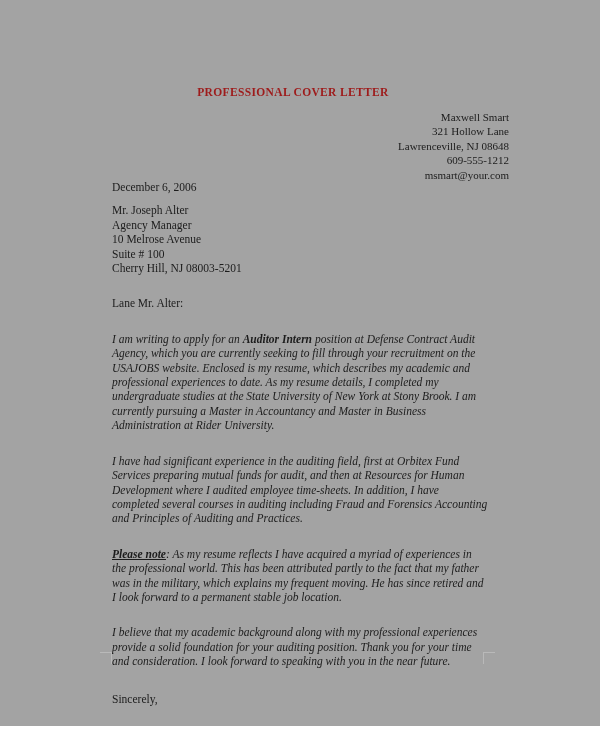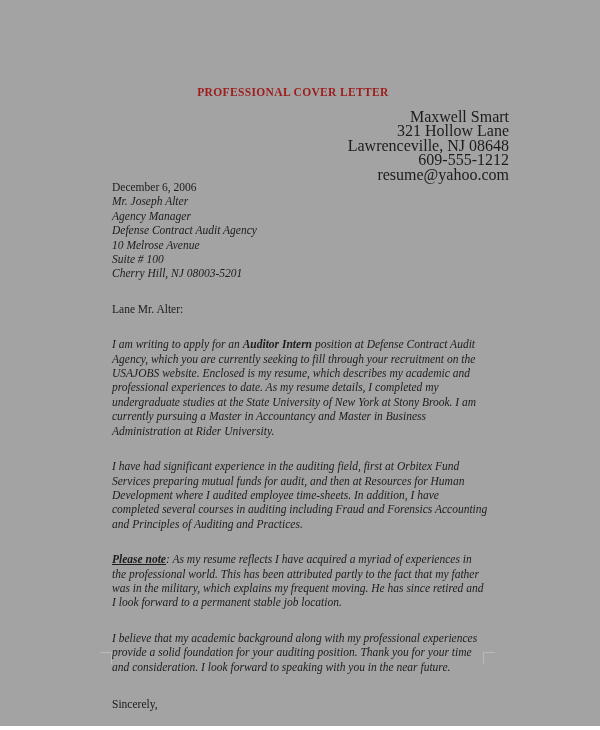--- a/index.html
+++ b/index.html
@@ -41,40 +41,39 @@
     color: #9e1b1b;
     white-space: nowrap;
   }
 
   
   .sender-block {
     position: absolute;
     right: 103px;
     top: 110px;
     text-align: right;
-    font-size: 16px;
+    font-size: 11px;
     line-height: 14.4px;
   }
   .sender-line { white-space: nowrap; }
 
   
   .letter-body {
     position: absolute;
     left: 112px;
     top: 180px;
     width: 376px;
     font-size: 11.5px;
     line-height: 14.4px;
   }
 
-  .date-line { margin: 0 0 0 0; }
+  .date-line { margin: 0 0 9px 0; }
 
   .recipient-block {
     line-height: 14.4px;
-    font-style: italic;
   }
   .recipient-line { white-space: nowrap; }
 
   .salutation { margin-top: 21px; }
 
   .para {
     margin-top: 21px;
     text-align: left;
     font-style: italic;
   }
@@ -111,31 +110,30 @@
 
 <div class="page">
 
   <div class="doc-title">PROFESSIONAL COVER LETTER</div>
 
   <div class="sender-block">
     <div class="sender-line">Maxwell Smart</div>
     <div class="sender-line">321 Hollow Lane</div>
     <div class="sender-line">Lawrenceville, NJ 08648</div>
     <div class="sender-line">609-555-1212</div>
-    <div class="sender-line">resume@yahoo.com</div>
+    <div class="sender-line">msmart@your.com</div>
   </div>
 
   <div class="letter-body">
 
     <div class="date-line">December 6, 2006</div>
 
     <div class="recipient-block">
       <div class="recipient-line">Mr. Joseph Alter</div>
       <div class="recipient-line">Agency Manager</div>
-      <div class="recipient-line">Defense Contract Audit Agency</div>
       <div class="recipient-line">10 Melrose Avenue</div>
       <div class="recipient-line">Suite # 100</div>
       <div class="recipient-line">Cherry Hill, NJ 08003-5201</div>
     </div>
 
     <div class="salutation">Lane Mr. Alter:</div>
 
     <p class="para"><span>I am writing to apply for an </span><span class="bold">Auditor Intern</span><span> position at Defense Contract Audit Agency, which you are currently seeking to fill through your recruitment on the USAJOBS website.  Enclosed is my resume, which describes my academic and professional experiences to date.  As my resume details, I completed my undergraduate studies at the State University of New York at Stony Brook.  I am currently pursuing a Master in Accountancy and Master in Business Administration at Rider University.</span></p>
 
     <p class="para">I have had significant experience in the auditing field, first at Orbitex Fund Services preparing mutual funds for audit, and then at Resources for Human Development where I audited employee time-sheets.  In addition, I have completed several courses in auditing including Fraud and Forensics Accounting and Principles of Auditing and Practices.</p>

